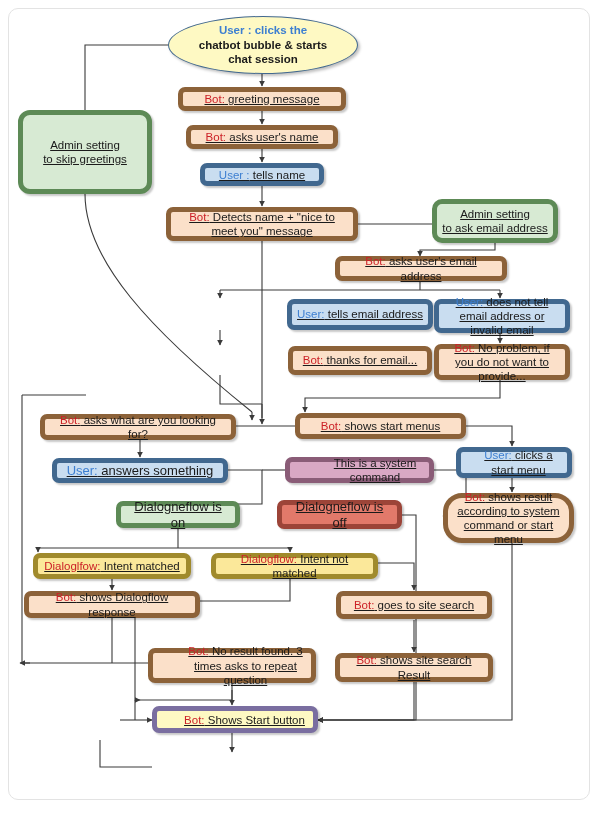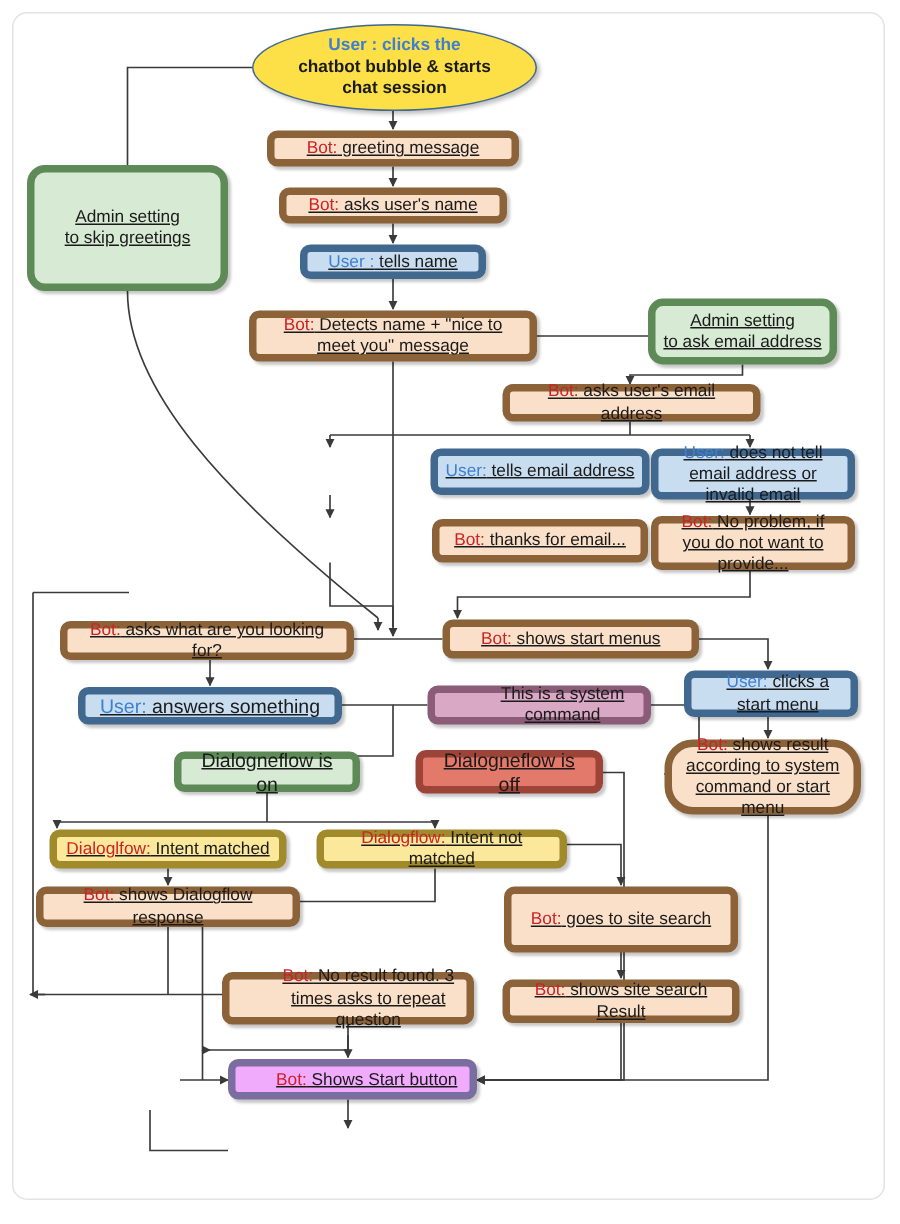--- a/index.html
+++ b/index.html
@@ -13,22 +13,22 @@
         border-radius:7px;box-shadow:2px 2px 2px rgba(0,0,0,.22);
         font-size:11.5px;line-height:1.22;color:#1a1a1a;padding:2px 5px;z-index:3;text-decoration:underline;}
   .node span.who{color:#cc2127;}
   .node span.whou{color:#3d7fd1;}
   .bot{background:#fbe0c9;border-color:#8c6239;}
   .user{background:#c9ddf0;border-color:#41688f;}
   .admin{background:#d7ead3;border-color:#5d8a56;}
   .yellow{background:#fbe89a;border-color:#a08a2c;}
   .mauve{background:#d9a8c4;border-color:#8a5c77;}
   .salmon{background:#e2796a;border-color:#9c4438;}
-  .lav{background:#f0abfc;border-color:#7a6ea0;padding-left:24px;}
-  .ellipse{position:absolute;border-radius:50%;background:#fde047;border:1px solid #41688f;
+  .lav{background:#fef9c3;border-color:#7a6ea0;padding-left:24px;}
+  .ellipse{position:absolute;border-radius:50%;background:#fef9c3;border:1px solid #41688f;
            box-shadow:2px 2px 3px rgba(0,0,0,.25);display:flex;align-items:center;
            justify-content:center;text-align:center;font-size:11.5px;line-height:1.25;
            font-weight:bold;color:#1a1a1a;z-index:3;box-sizing:border-box;}
   .ellipse .whou{color:#3d7fd1;}
   .big{font-size:13px;}
 </style>
 </head>
 <body>
 
 <div id="canvas">
@@ -230,21 +230,21 @@
   </div>
 
   <div class="node yellow" style="left:211px;top:553px;width:167px;height:26px;">
     <div><span class="who">Dialogflow:</span><span> Intent not matched</span></div>
   </div>
 
   <div class="node bot" style="left:24px;top:591px;width:176px;height:27px;">
     <div><span class="who">Bot:</span><span> shows Dialogflow response</span></div>
   </div>
 
-  <div class="node bot" style="left:336px;top:591px;width:156px;height:44px;">
+  <div class="node bot" style="left:336px;top:591px;width:156px;height:28px;">
     <div><span class="who">Bot:</span><span> goes to site search</span></div>
   </div>
 
   <div class="node bot" style="left:148px;top:648px;width:168px;height:35px;padding-left:32px;">
     <div><span class="who">Bot:</span><span> No result found. 3 times asks to repeat question</span></div>
   </div>
 
   <div class="node bot" style="left:335px;top:653px;width:158px;height:29px;align-items:center;">
     <div><span class="who">Bot:</span><span>  shows site search Result</span></div>
   </div>

